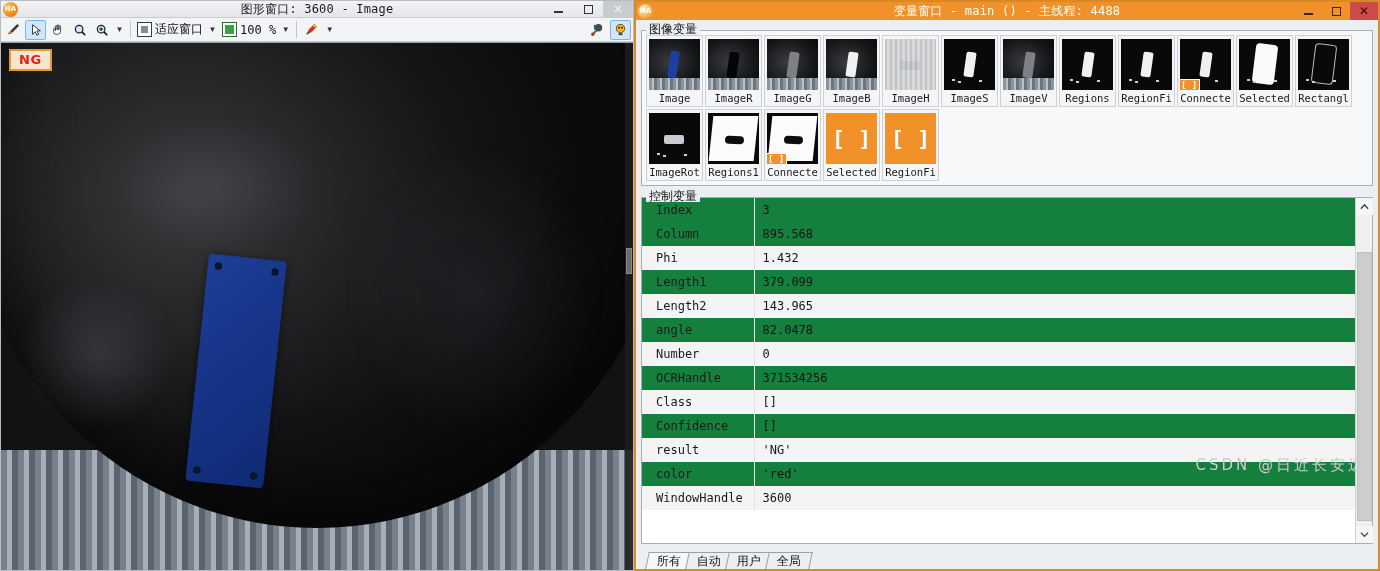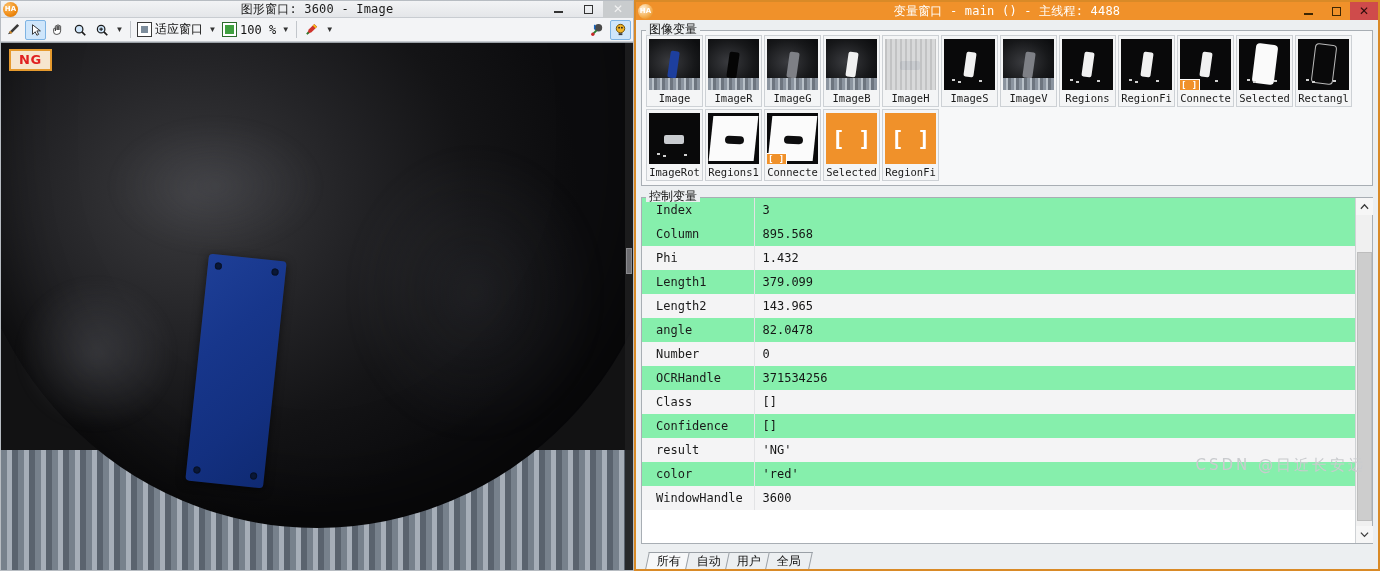--- a/index.html
+++ b/index.html
@@ -241,21 +241,21 @@
   .gb-ctrl { flex: 1 1 auto; display: flex; flex-direction: column; min-height: 0; }
   .gb-ctrl > .gb-frame { flex: 1 1 auto; display: flex; min-height: 0; background: #fff; }
   .table-scrollport { flex: 1 1 auto; overflow: hidden; position: relative; }
   table.vartable { width: 100%; border-collapse: collapse; table-layout: fixed; }
   table.vartable td {
     height: 24px; font-size: 12px; color: #151515;
     font-family: "DejaVu Sans Mono", monospace;
     padding: 0 0 0 14px; border: none; white-space: nowrap; overflow: hidden;
   }
   table.vartable td.k { width: 112px; color: #1a1a1a; }
-  table.vartable tr.odd  td { background: #86efac; }
+  table.vartable tr.odd  td { background: #15803d; }
   table.vartable tr.even td { background: #f4f4f5; }
   table.vartable td.v { border-left: 1px solid #e2e3e5; padding-left: 8px; }
 
   .vscroll {
     flex: 0 0 17px; width: 17px; background: #f0f0f0;
     border-left: 1px solid #cfd2d5; position: relative;
   }
   .vscroll .arrow {
     position: absolute; left: 0; width: 17px; height: 17px;
     display: flex; align-items: center; justify-content: center;

